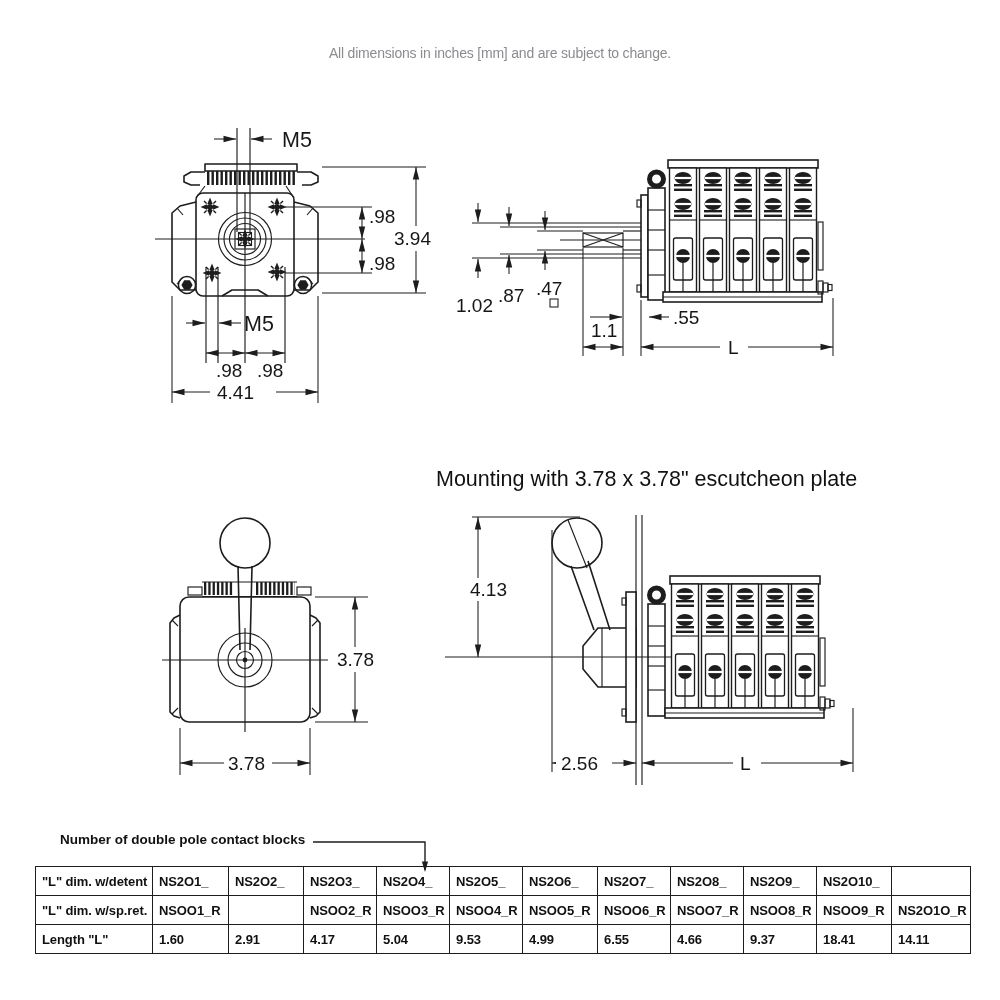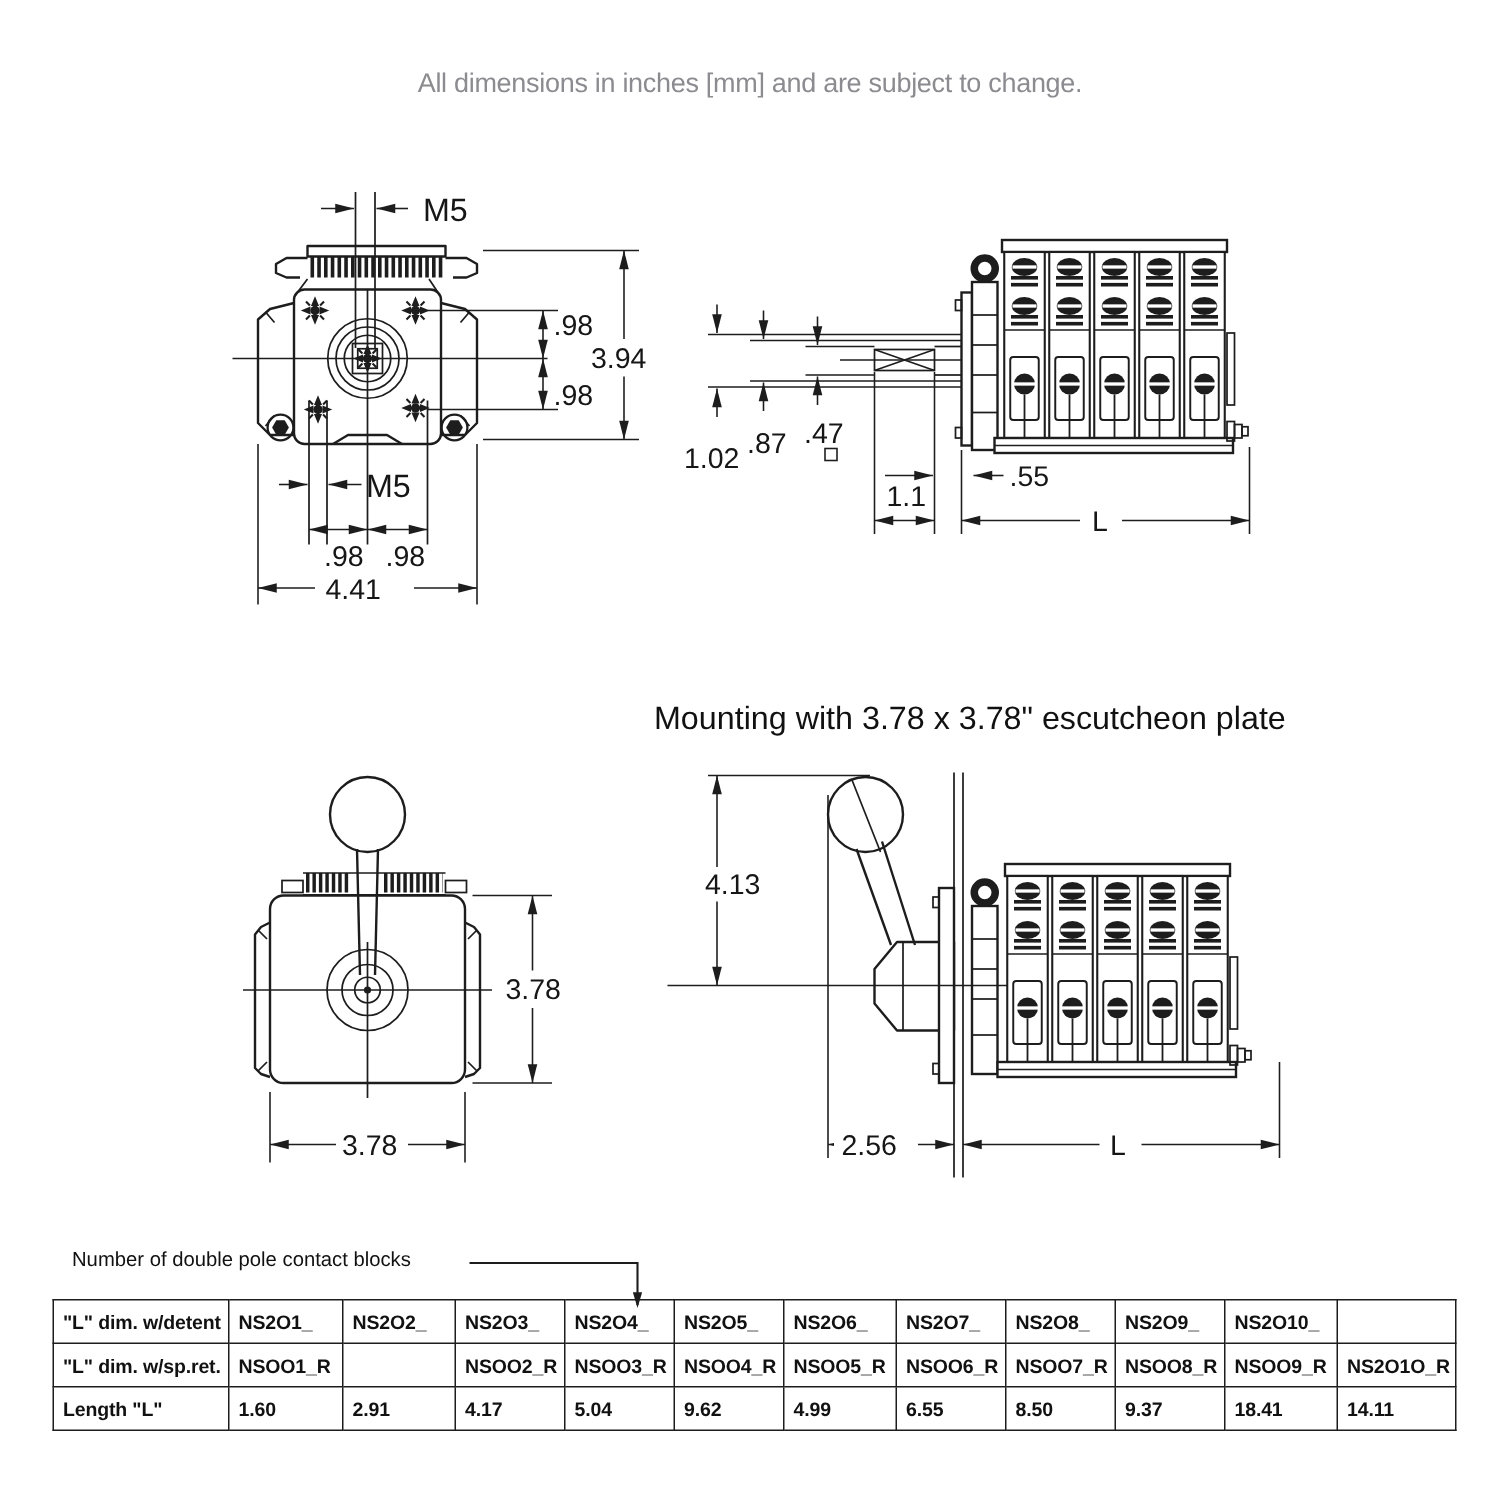--- a/index.html
+++ b/index.html
@@ -1,27 +1,27 @@
 <!DOCTYPE html>
 <html><head>
 <meta charset="utf-8">
 <style>
   html,body{margin:0;padding:0;background:#fff;}
   .canvas{position:relative;width:1000px;height:1000px;background:#fff;overflow:hidden;
           font-family:"Liberation Sans",sans-serif;color:#161616;}
   .note{position:absolute;left:0;top:45px;width:1000px;text-align:center;
-        font-size:18px;letter-spacing:-0.2px;color:#8b8b90;}
+        font-size:14px;letter-spacing:-0.2px;color:#8b8b90;}
   .section-title{position:absolute;left:436px;top:467px;font-size:21.5px;color:#111;}
   svg.fig{position:absolute;}
   #fig1{left:60px;top:120px;}
   #fig2{left:450px;top:140px;}
   #fig3{left:150px;top:500px;}
   #fig4{left:440px;top:500px;}
   #leader{left:300px;top:833px;position:absolute;}
-  .tbl-caption{position:absolute;left:48px;top:832px;font-size:13.5px;font-weight:400;color:#111;}
+  .tbl-caption{position:absolute;left:60px;top:832px;font-size:13.5px;font-weight:700;color:#111;}
   table.ltab{position:absolute;left:35px;top:866px;border-collapse:collapse;table-layout:fixed;
              font-size:13px;font-weight:700;color:#111;letter-spacing:-0.1px;}
   table.ltab td{border:1.6px solid #1d1d1d;height:28px;padding:0 3px 0 6px;
                 white-space:nowrap;overflow:hidden;vertical-align:middle;}
   svg .ln{stroke:#1d1d1d;fill:none;stroke-width:1.6;stroke-linejoin:round;stroke-linecap:butt;}
   svg .th{stroke:#1d1d1d;fill:none;stroke-width:1.15;}
   svg .dm{stroke:#1d1d1d;fill:none;stroke-width:1.05;}
   svg .fw{fill:#fff;stroke:#1d1d1d;stroke-width:1.6;}
   svg .wsl{stroke:#fff;stroke-width:2.2;fill:none;}
   svg text{font-family:"Liberation Sans",sans-serif;fill:#161616;}
@@ -384,24 +384,24 @@
       <td>NSOO8_R</td>
       <td>NSOO9_R</td>
       <td>NS2O1O_R</td>
     </tr>
     <tr>
       <td>Length "L"</td>
       <td>1.60</td>
       <td>2.91</td>
       <td>4.17</td>
       <td>5.04</td>
-      <td>9.62</td>
+      <td>9.53</td>
       <td>4.99</td>
       <td>6.55</td>
-      <td>8.50</td>
+      <td>4.66</td>
       <td>9.37</td>
       <td>18.41</td>
       <td>14.11</td>
     </tr>
   </tbody>
     </table>
 
 </div>
 
 </body></html>

